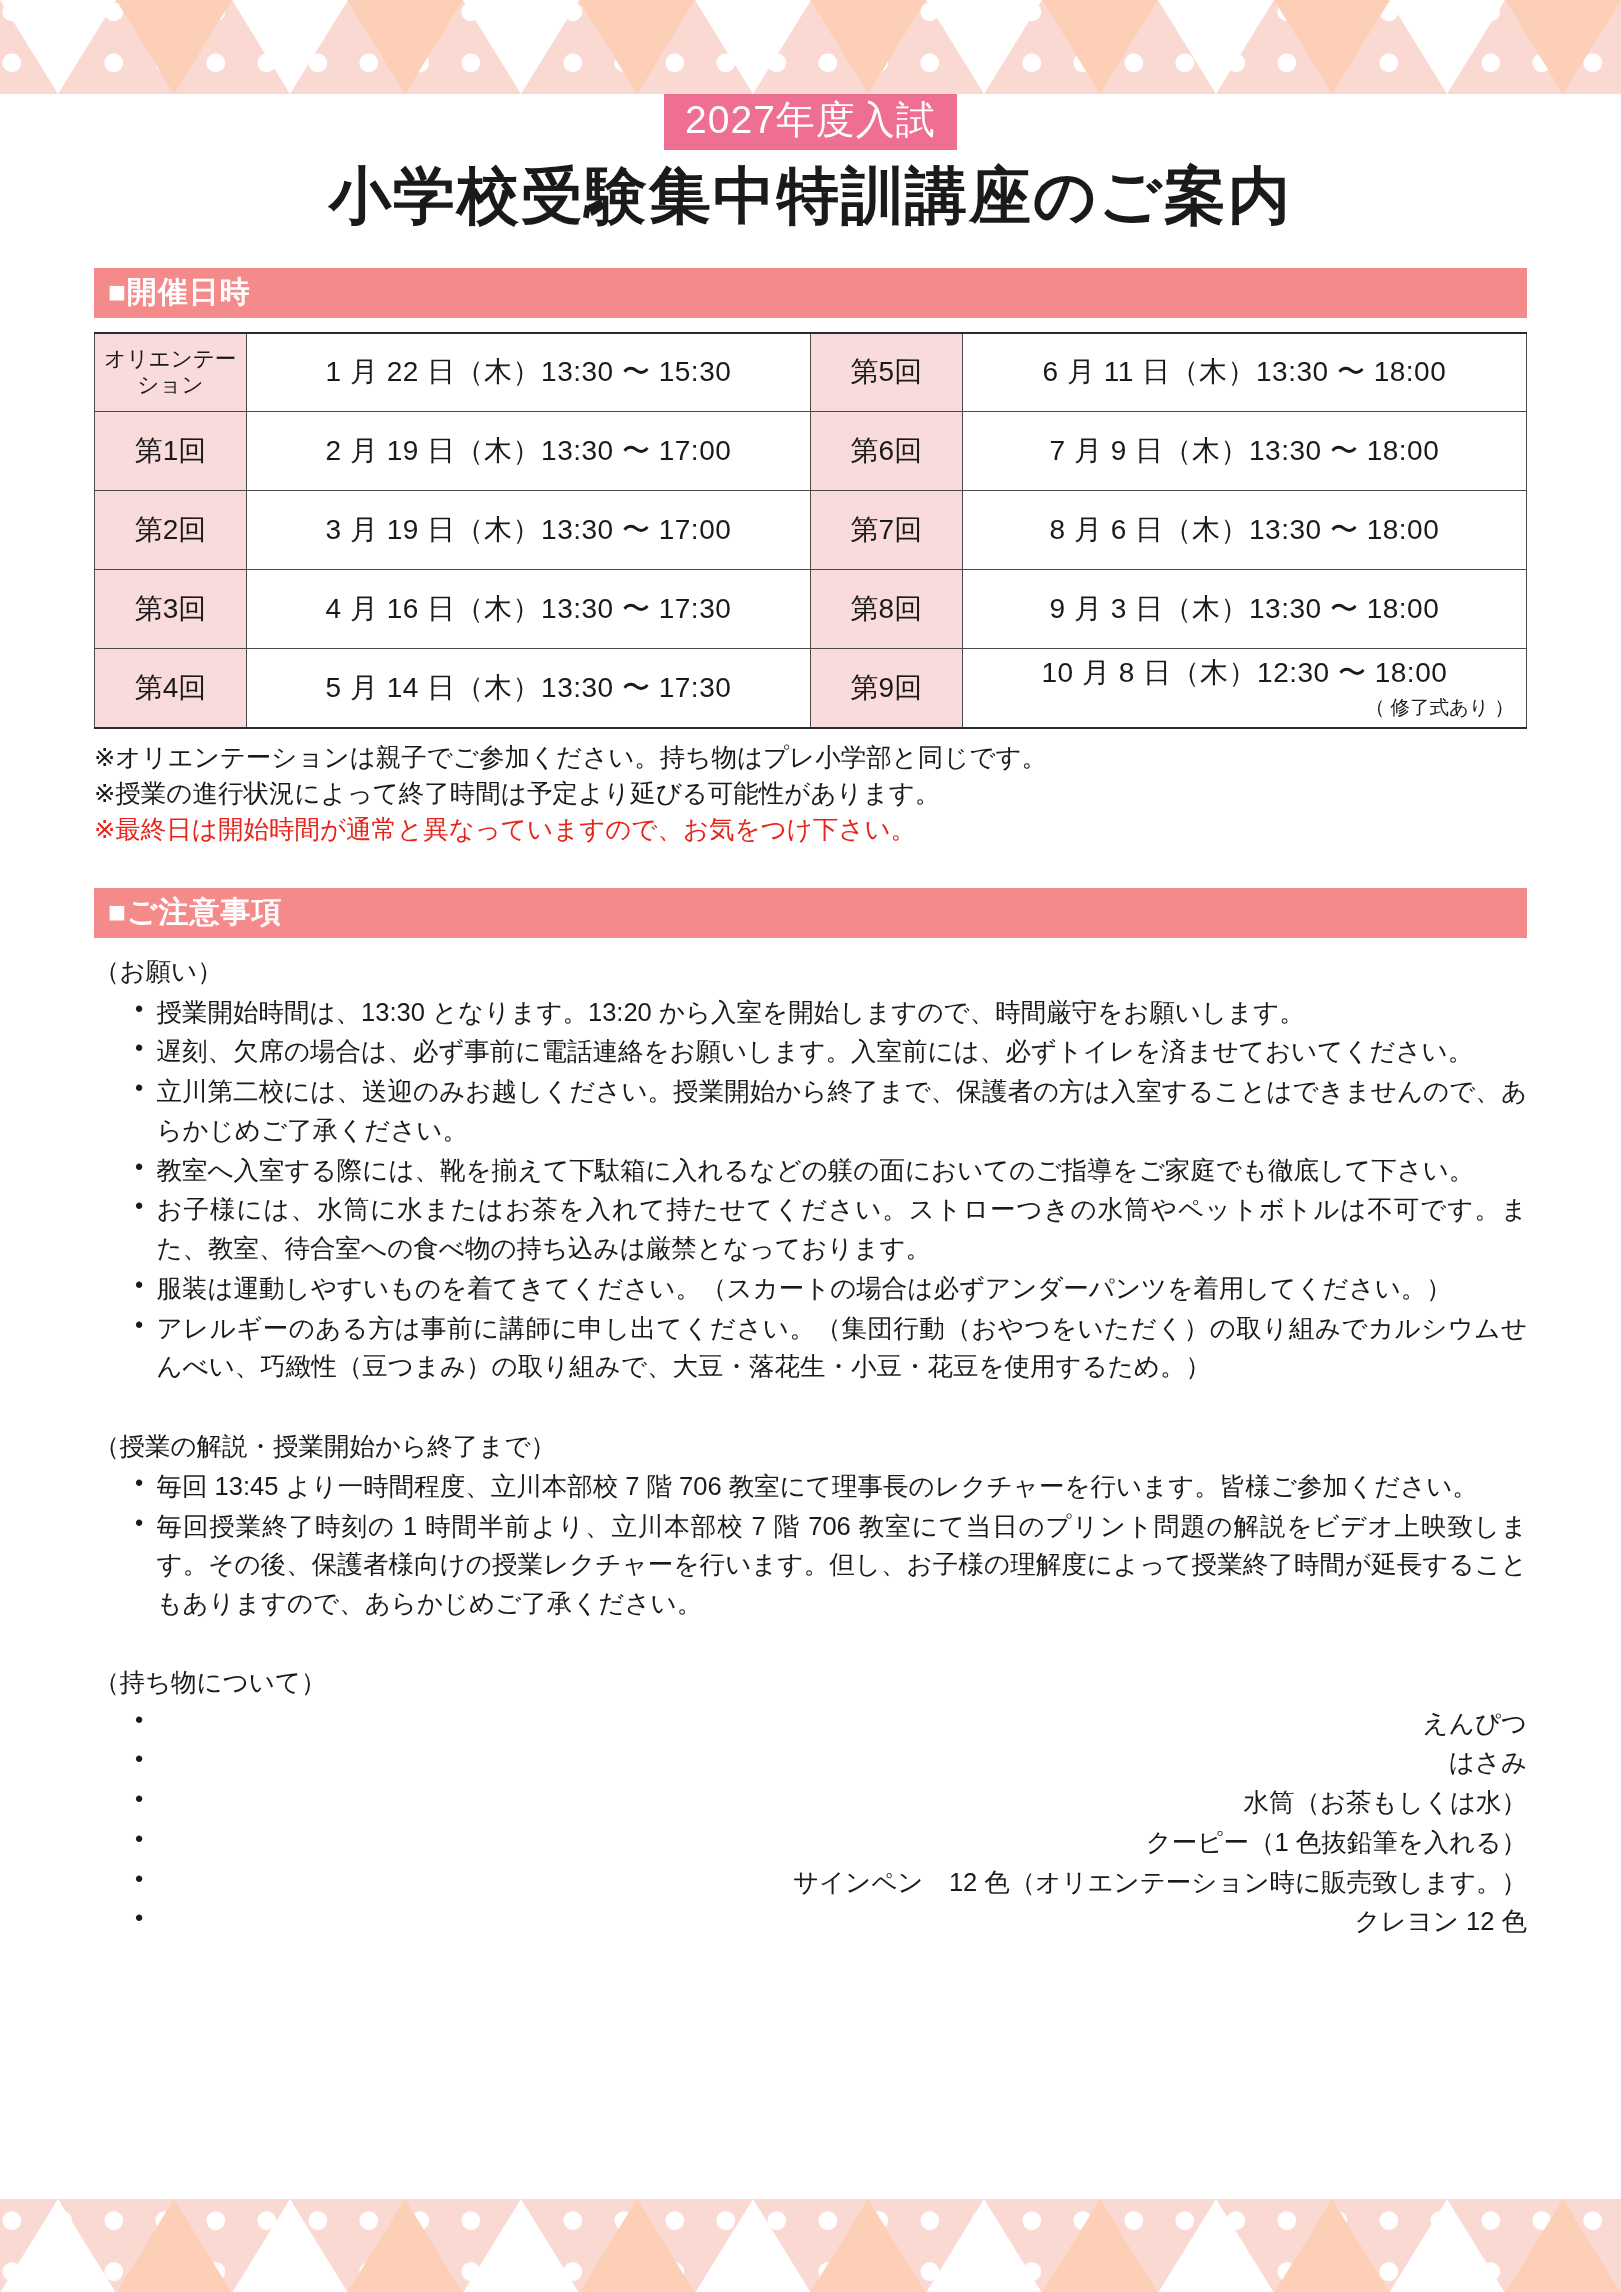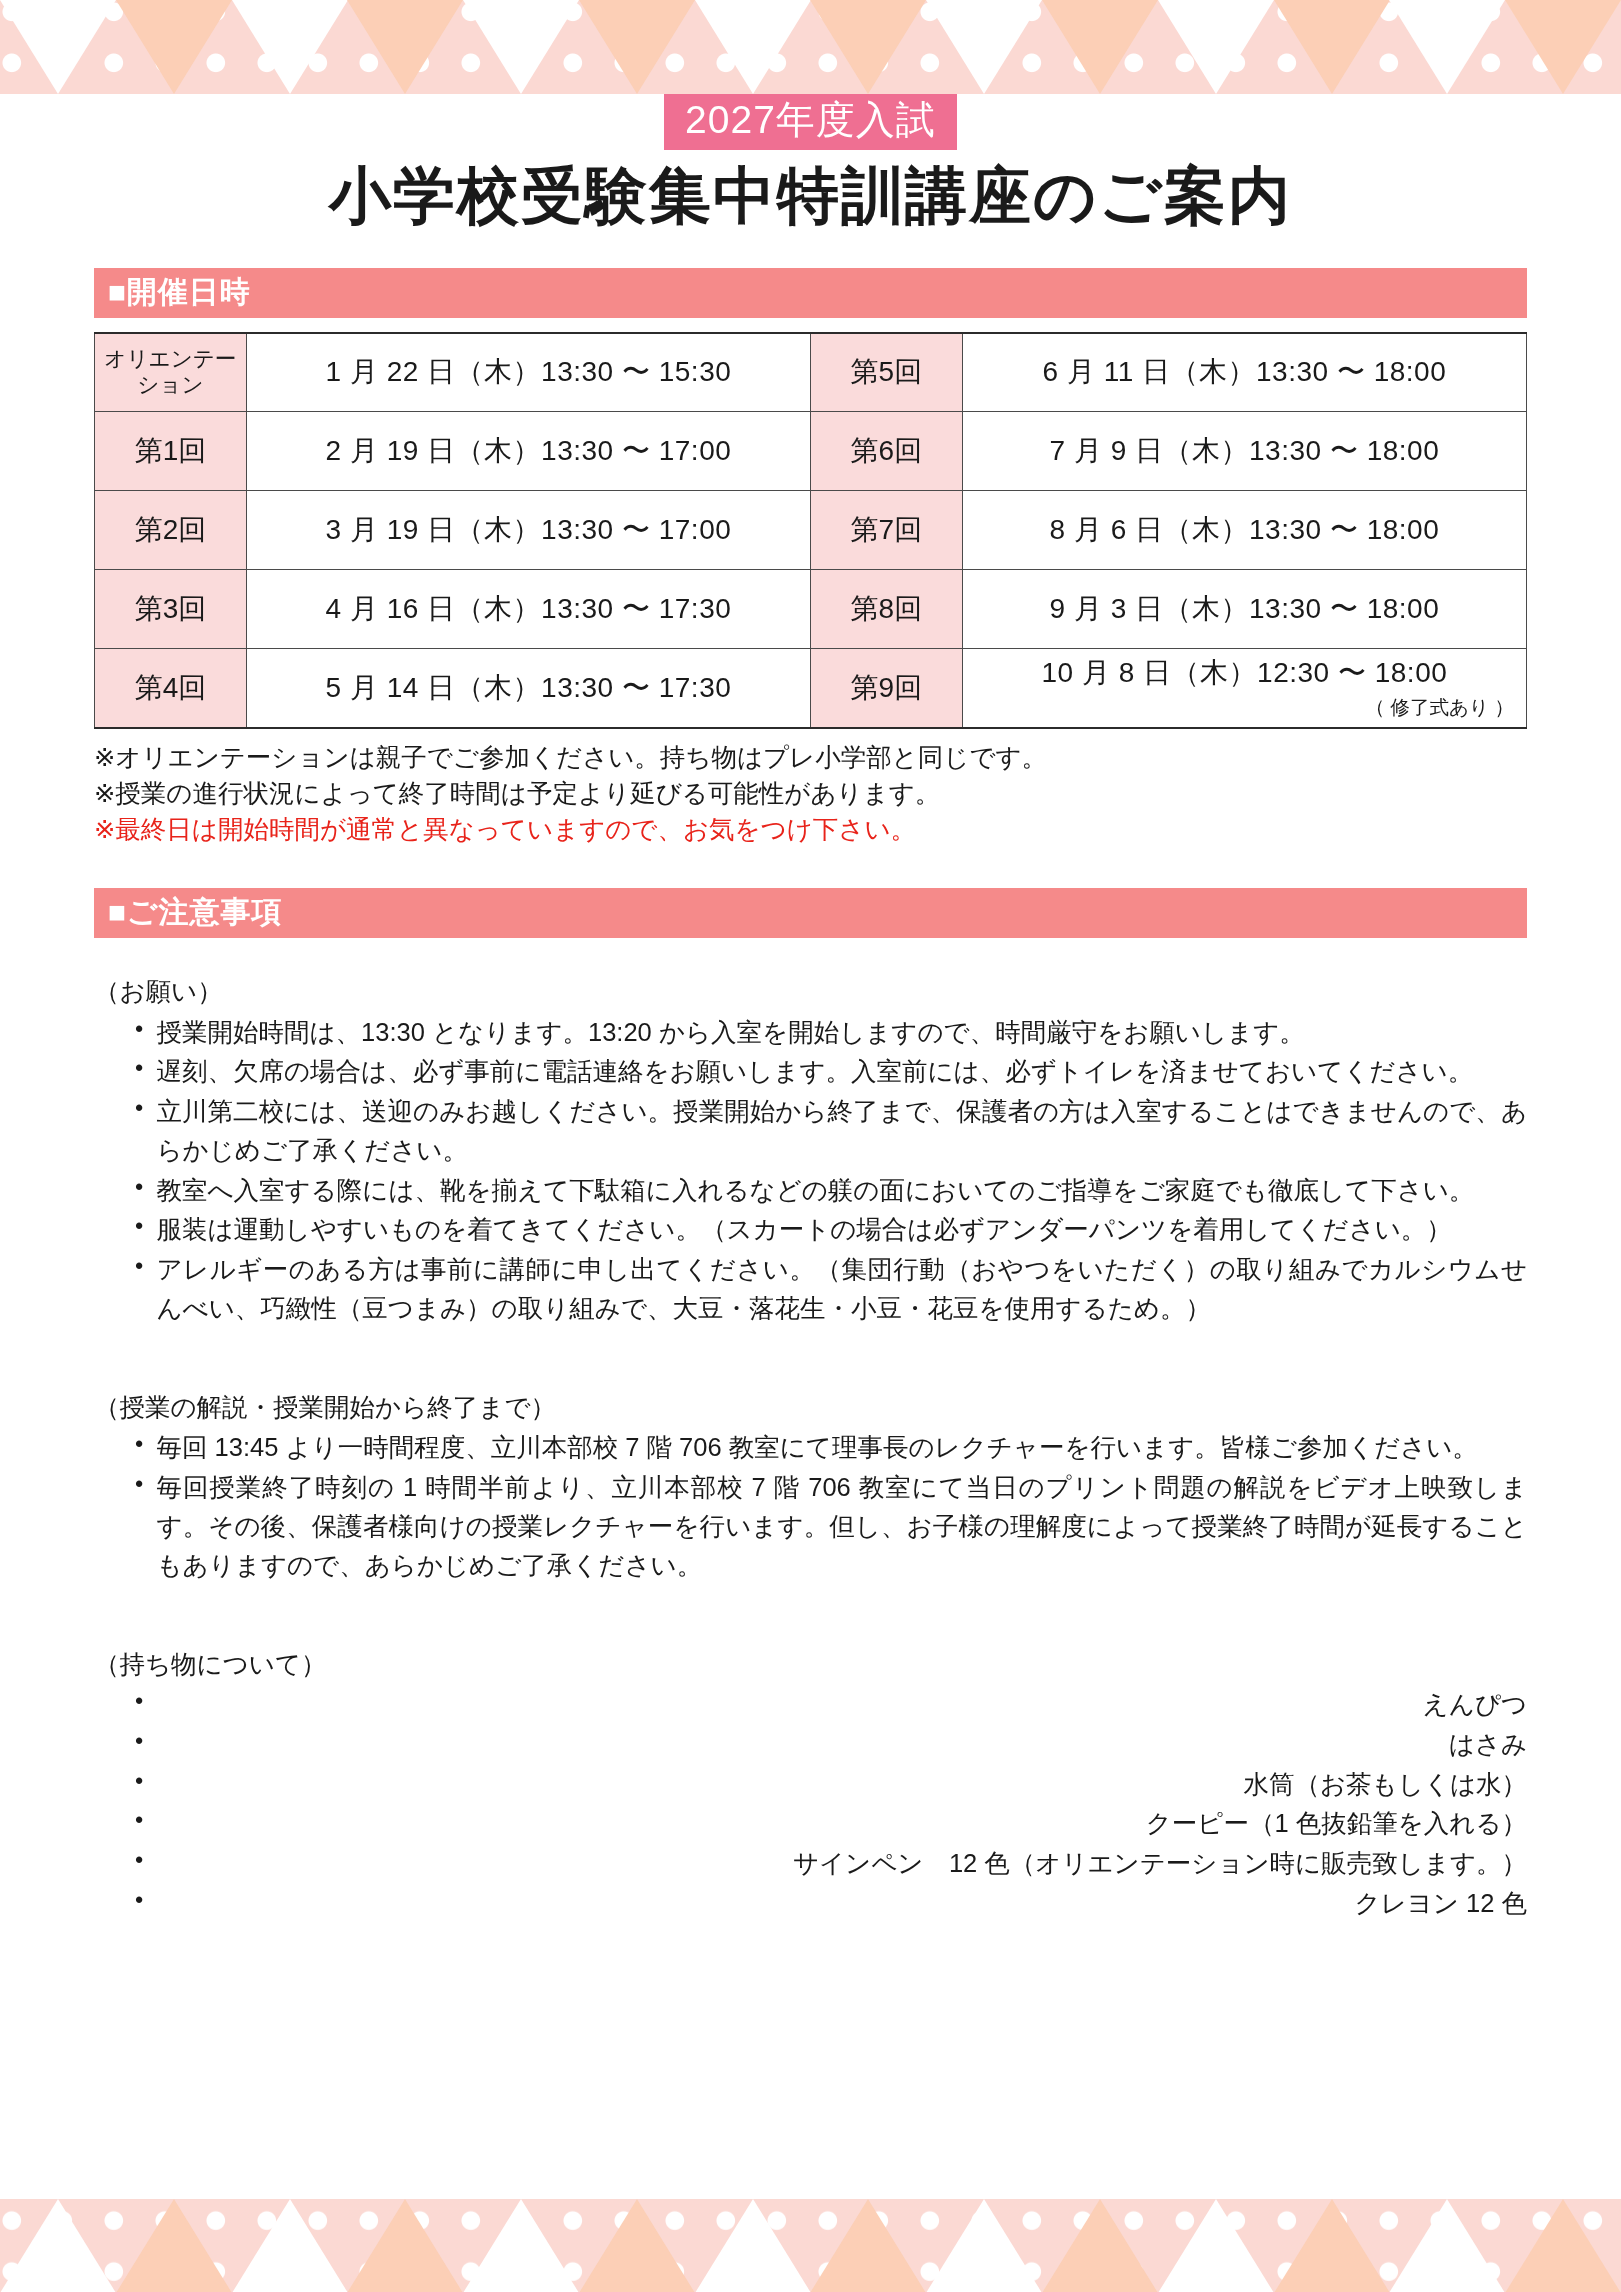--- a/index.html
+++ b/index.html
@@ -160,21 +160,21 @@
     color: #1a1a1a;
     line-height: 1.42;
     letter-spacing: 0px;
   }
   .note.alert { color: #e8231a; }
 
   
   .sub-head {
     font-size: 25.5px;
     color: #1a1a1a;
-    margin-top: 34px;
+    margin-top: 14px;
     line-height: 1.5;
   }
   ul.bullets {
     list-style: none;
     margin: 2px 0 0 0;
     padding: 0 0 0 37px;
   }
   ul.bullets > li {
     font-size: 25.5px;
     color: #1a1a1a;
@@ -292,20 +292,21 @@
   </div>
 
   <div class="section-bar" id="notes-section-bar">■ご注意事項</div>
 
   <div class="sub-head">（お願い）</div>
   <ul class="bullets">
     <li>授業開始時間は、13:30 となります。13:20 から入室を開始しますので、時間厳守をお願いします。</li>
     <li>遅刻、欠席の場合は、必ず事前に電話連絡をお願いします。入室前には、必ずトイレを済ませておいてください。</li>
     <li>立川第二校には、送迎のみお越しください。授業開始から終了まで、保護者の方は入室することはできませんので、あらかじめご了承ください。</li>
     <li>教室へ入室する際には、靴を揃えて下駄箱に入れるなどの躾の面においてのご指導をご家庭でも徹底して下さい。</li>
+    <li>お子様には、水筒に水またはお茶を入れて持たせてください。ストローつきの水筒やペットボトルは不可です。また、教室、待合室への食べ物の持ち込みは厳禁となっております。</li>
     <li>服装は運動しやすいものを着てきてください。（スカートの場合は必ずアンダーパンツを着用してください。）</li>
     <li>アレルギーのある方は事前に講師に申し出てください。（集団行動（おやつをいただく）の取り組みでカルシウムせんべい、巧緻性（豆つまみ）の取り組みで、大豆・落花生・小豆・花豆を使用するため。）</li>
   </ul>
 
   <div class="block-gap"></div>
 
   <div class="sub-head">（授業の解説・授業開始から終了まで）</div>
   <ul class="bullets">
     <li>毎回 13:45 より一時間程度、立川本部校 7 階 706 教室にて理事長のレクチャーを行います。皆様ご参加ください。</li>
     <li>毎回授業終了時刻の 1 時間半前より、立川本部校 7 階 706 教室にて当日のプリント問題の解説をビデオ上映致します。その後、保護者様向けの授業レクチャーを行います。但し、お子様の理解度によって授業終了時間が延長することもありますので、あらかじめご了承ください。</li>

